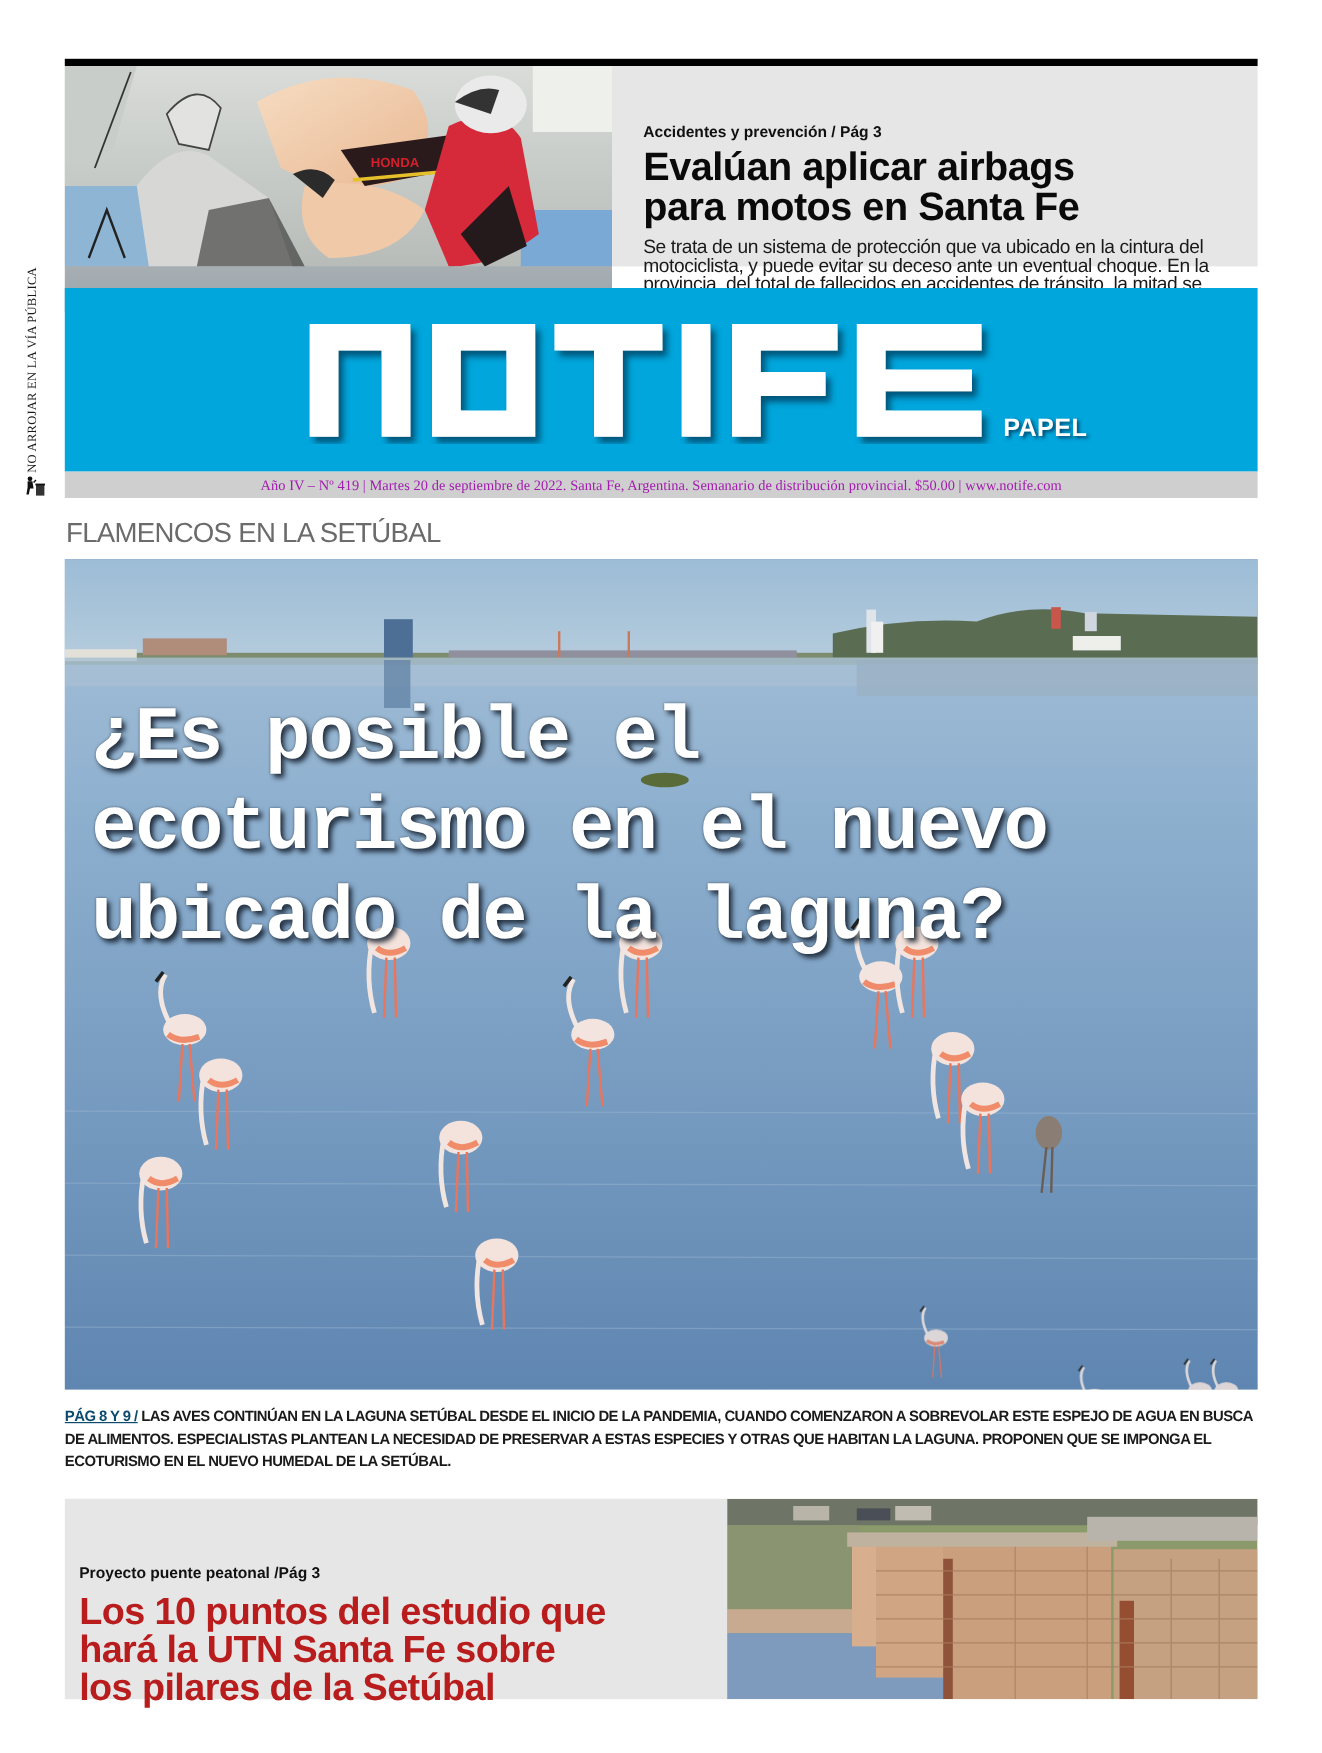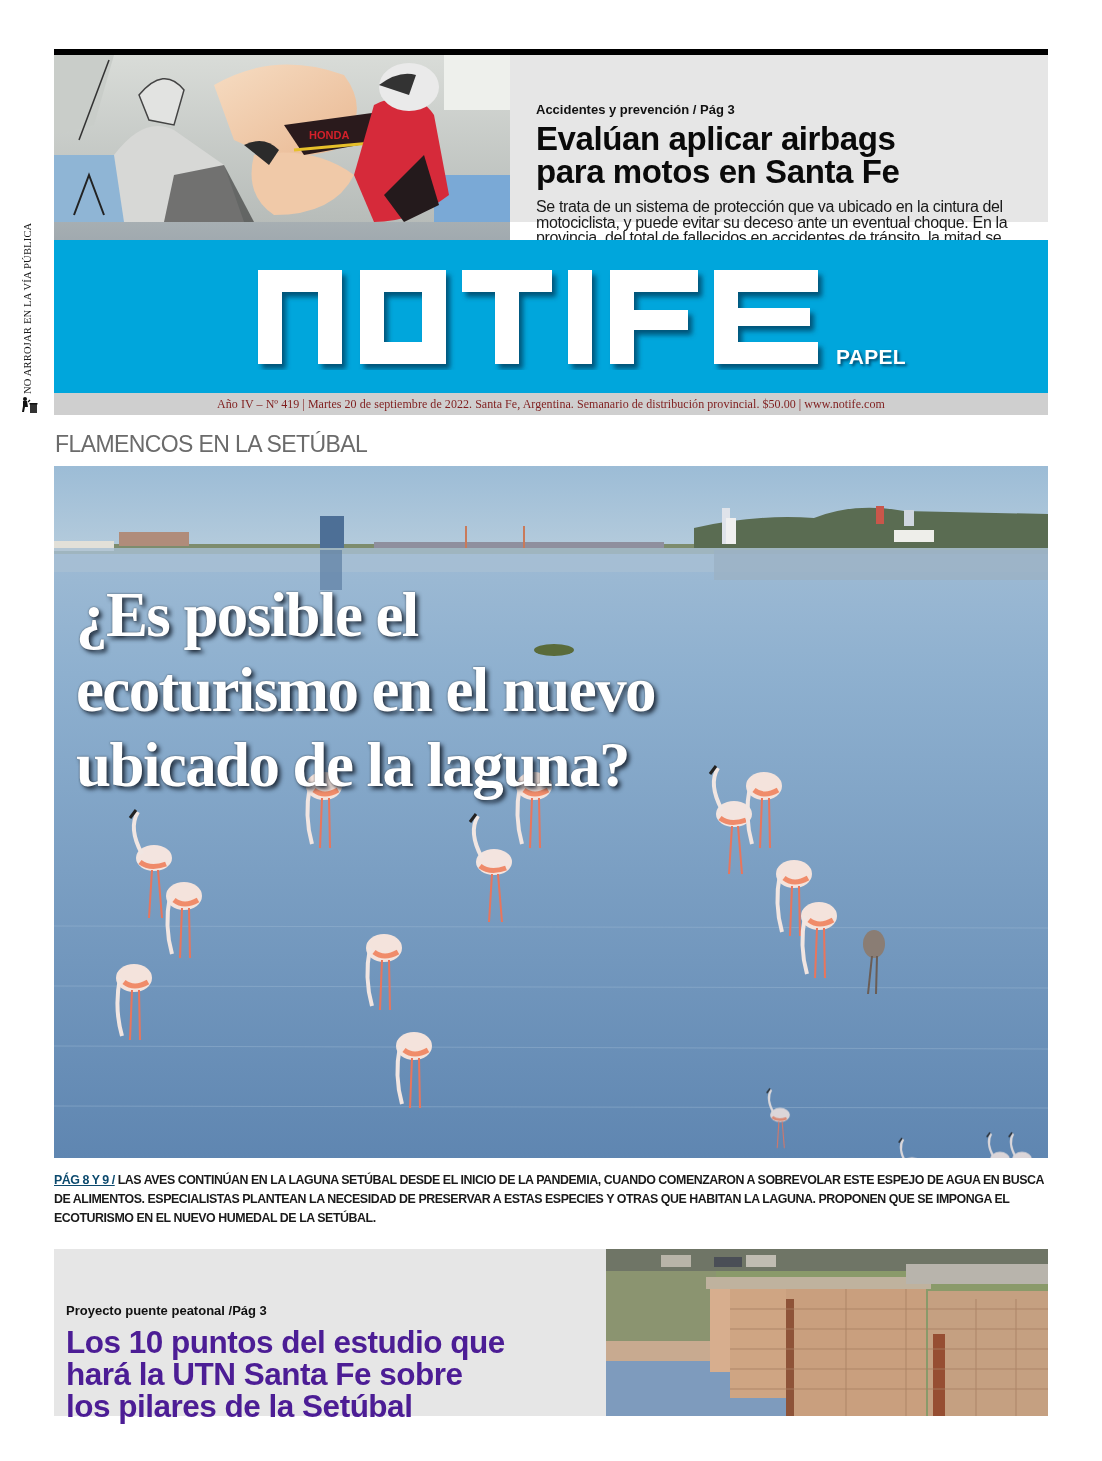--- a/index.html
+++ b/index.html
@@ -47,52 +47,52 @@
   .logo-svg { position: absolute; left: 196px; top: 30px; }
   .papel {
     position: absolute; left: 782px; top: 105px; font-family: "Liberation Sans", sans-serif;
     font-weight: 700; font-size: 21px; color: #fff; letter-spacing: 0.3px;
     text-shadow: 2px 2px 3px rgba(0,40,70,0.75);
   }
 
   .info-strip {
     position: absolute; left: 54px; top: 393px; width: 994px; height: 22px; background: #cfcfcf;
     text-align: center; font-family: "Liberation Serif", serif; font-size: 12px; line-height: 22px;
-    color: #7f1d1d; letter-spacing: 0.05px;
+    color: #a21caf; letter-spacing: 0.05px;
   }
 
   .section-label {
     position: absolute; left: 55px; top: 431px; font-family: "Liberation Sans", sans-serif;
     font-size: 23px; color: #6b6b6b; letter-spacing: -0.6px; font-weight: 400;
   }
 
   
   .main-photo { position: absolute; left: 54px; top: 466px; width: 994px; height: 692px; overflow: hidden; background: #6f93b8; }
   .main-photo svg { position: absolute; left: 0; top: 0; }
   .main-headline {
     position: absolute; left: 22px; top: 112px; width: 820px;
-    font-family: Liberation Serif, serif; font-weight: 700; font-size: 63px; line-height: 75px;
+    font-family: Liberation Mono, monospace; font-weight: 700; font-size: 63px; line-height: 75px;
     color: #ffffff; letter-spacing: -1.6px;
     text-shadow: 3px 3px 4px rgba(20,30,45,0.85), 0 0 2px rgba(0,0,0,0.5);
   }
 
   
   .caption {
     position: absolute; left: 54px; top: 1171px; width: 996px;
     font-family: "Liberation Sans", sans-serif; font-weight: 700; font-size: 12.4px; line-height: 19px;
     color: #1a1a1a; letter-spacing: -0.45px; text-transform: uppercase;
   }
   .caption .ref { color: #0c4a6e; text-decoration: underline; }
 
   
   .bottom-story { position: absolute; left: 54px; top: 1249px; width: 994px; height: 167px; background: #e6e6e6; }
   .bottom-story .text { position: absolute; left: 12px; top: 21px; width: 530px; }
   .bottom-story .headline {
     margin-top: 8px; font-family: "Liberation Sans", sans-serif; font-weight: 700;
-    font-size: 31.5px; line-height: 32px; letter-spacing: -0.5px; color: #4c1d95;
+    font-size: 31.5px; line-height: 32px; letter-spacing: -0.5px; color: #b91c1c;
   }
   .bottom-story .photo { position: absolute; left: 552px; top: 0; width: 442px; height: 167px; overflow: hidden; }
 </style>
 </head>
 <body>
 
 <div class="side-legend">
   <div class="vtext">NO ARROJAR EN LA VÍA PÚBLICA</div>
   <svg class="trash-icon" viewBox="0 0 20 18">
     <circle cx="6" cy="3" r="2" fill="#111"></circle>

